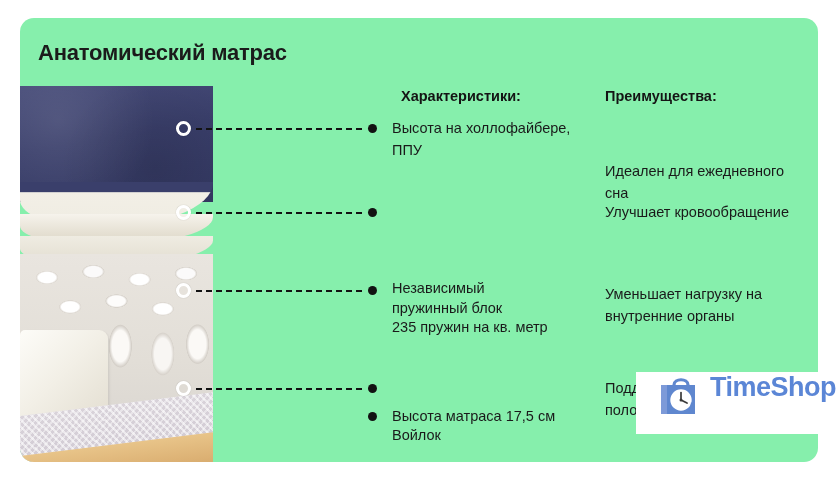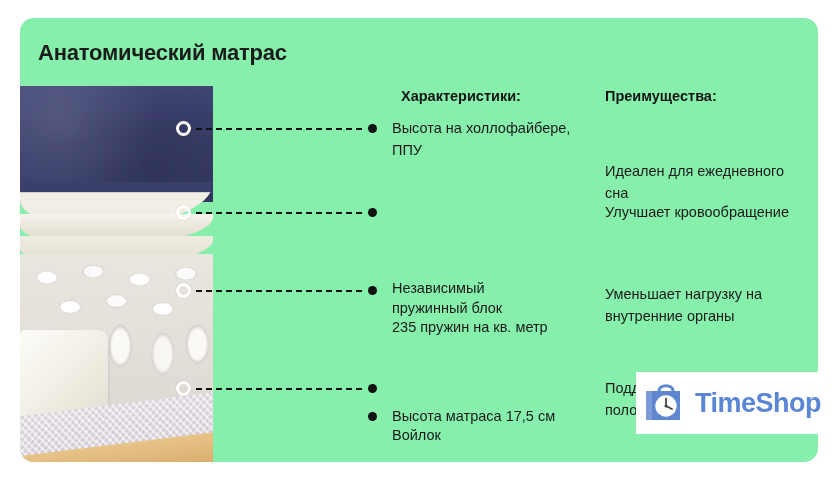--- a/index.html
+++ b/index.html
@@ -135,23 +135,22 @@
   .feature-text { left: 372px; width: 200px; }
   .benefit-text { left: 585px; width: 205px; }
 
   
   #timeshop-logo {
     position: absolute;
     left: 636px; top: 372px;
     width: 204px; height: 62px;
     background: #ffffff;
     display: flex;
-    align-items: center;
     gap: 7px;
-    padding-left: 4px;
+    padding-left: 19px;
   }
   #timeshop-wordmark {
     font-size: 27px;
     font-weight: bold;
     color: #5b86d6;
     letter-spacing: -0.5px;
   }
 </style>
 </head>
 <body>

